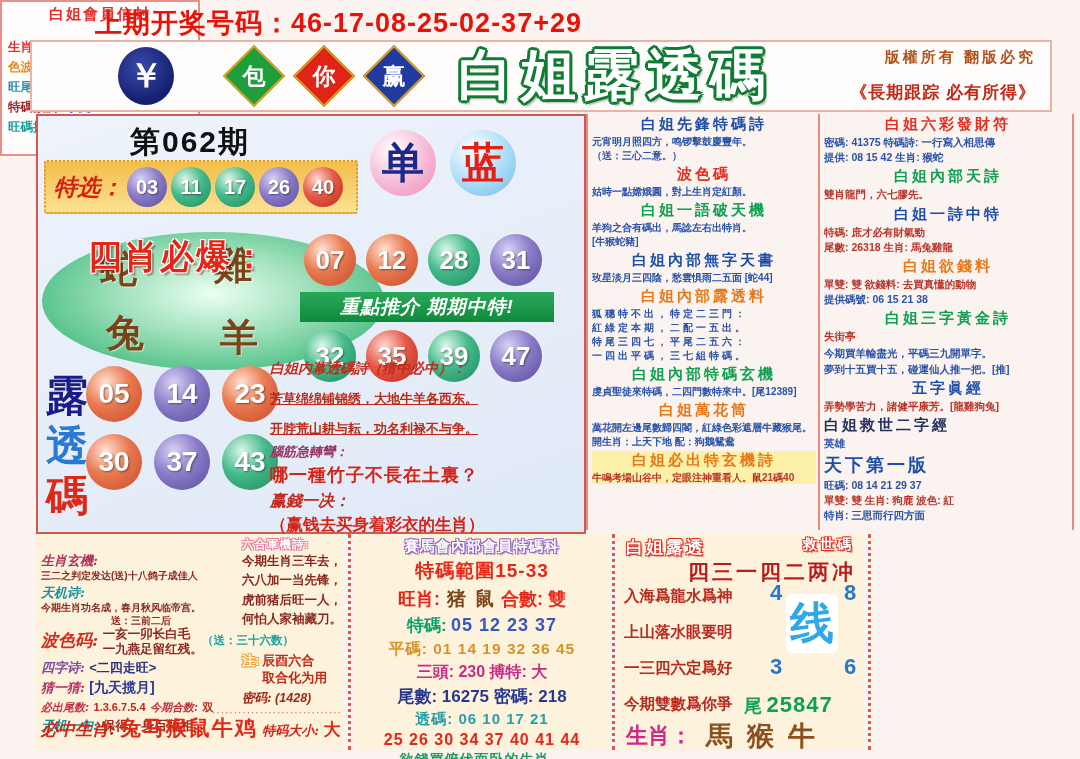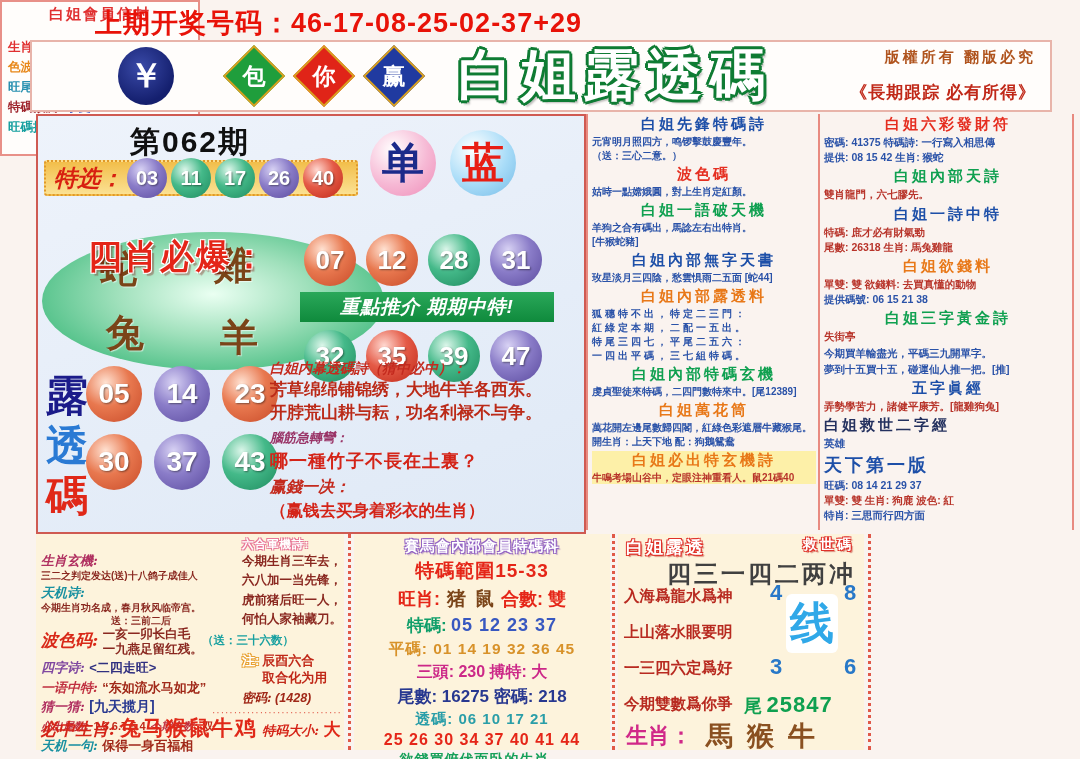--- a/index.html
+++ b/index.html
@@ -23,21 +23,21 @@
   .copyright{color:#b0541e;font-size:15px;font-weight:bold;letter-spacing:3px;}
   .tagline{color:#c02818;font-size:17px;font-weight:bold;margin-top:14px;letter-spacing:1px;}
   
   .vline{position:absolute;top:114px;height:416px;width:0;border-left:2px solid #e88a80;}
   .vdot{position:absolute;top:534px;height:216px;width:0;border-left:3px dotted #e05848;}
   
   .left-panel{position:absolute;left:36px;top:114px;width:546px;height:416px;
       background:linear-gradient(160deg,#eef3fb,#dfe9f6);border:2px solid #cf5a52;}
   .left-panel *{position:absolute;}
   .issue{left:92px;top:6px;font-size:30px;font-weight:bold;color:#101010;letter-spacing:2px;}
-  .strip{left:6px;top:44px;width:314px;height:36px;border:2px dotted #e09828;border-radius:3px;
+  .strip{left:6px;top:44px;width:314px;height:54px;border:2px dotted #e09828;border-radius:3px;
       background:linear-gradient(#f2be4a,#fbe193);display:flex;align-items:center;padding-left:8px;box-sizing:border-box;}
   .strip *{position:static;}
   .strip-label{font-family:"DejaVu Serif",serif;font-style:italic;font-weight:bold;font-size:23px;color:#d81f10;margin-right:4px;white-space:nowrap;}
   .ball{border-radius:50%;display:flex;align-items:center;justify-content:center;color:#fff;font-weight:bold;
         text-shadow:1px 1px 2px rgba(0,0,0,.45);}
   .b40{width:40px;height:40px;font-size:20px;margin-right:4px;}
   .b52{width:52px;height:52px;font-size:26px;}
   .b56{width:56px;height:56px;font-size:28px;}
   .b66{width:66px;height:66px;font-size:42px;}
   .ball.purple{background:radial-gradient(circle at 35% 30%, #d8d2f4, #8a7cc8 45%, #5a4a9e);}
@@ -52,21 +52,21 @@
     background:radial-gradient(ellipse at 50% 45%, #eafff2 0%, #9fe0bb 40%, #4cbf85 78%, #2ea86a 100%);}
   .animal{font-size:38px;font-weight:bold;color:#7a4418;text-shadow:1px 1px 1px rgba(255,255,255,.6);}
   .promo{left:262px;top:176px;width:254px;height:30px;background:linear-gradient(#2aa85a,#0f8a3c);
     color:#fff;font-style:italic;font-weight:bold;font-size:19px;display:flex;align-items:center;justify-content:center;
     letter-spacing:1px;white-space:nowrap;z-index:2;}
   .vchar{left:8px;font-size:42px;font-weight:bold;font-family:"DejaVu Serif",serif;}
   .vc0{top:252px;color:#1b1b8a}.vc1{top:302px;color:#2a7ad4}.vc2{top:352px;color:#e02818}
   .lp-poem{left:232px;top:244px;width:310px;height:168px;}
   .lp-poem *{position:static;display:block;}
   .poem-title{font-size:14px;font-weight:bold;font-style:italic;color:#c42a1e;font-family:"DejaVu Serif",serif;white-space:nowrap;}
-  .poem-line{font-size:17px;font-weight:bold;color:#bb2a18;margin-top:0;white-space:nowrap;}
+  .poem-line{font-size:13px;font-weight:bold;color:#bb2a18;margin-top:12px;white-space:nowrap;text-decoration:underline;}
   .riddle-label{font-size:13px;font-weight:bold;font-style:italic;color:#993366;margin-top:5px;font-family:"DejaVu Serif",serif;}
   .riddle-text{font-size:18px;font-weight:bold;color:#d42418;margin-top:2px;letter-spacing:1px;white-space:nowrap;}
   .win-label{font-size:16px;font-weight:bold;font-style:italic;color:#c42a1e;margin-top:4px;font-family:"DejaVu Serif",serif;}
   .win-text{font-size:16.5px;font-weight:bold;color:#d42418;margin-top:2px;white-space:nowrap;}
   
   .mid-col{position:absolute;left:592px;top:114px;width:224px;height:416px;}
   .right-col{position:absolute;left:824px;top:114px;width:248px;height:416px;}
   .mid-col section,.right-col section{margin-bottom:3px;}
   .mid-col h3,.right-col h3{margin:1px 0;font-size:15px;letter-spacing:3px;text-align:center;white-space:nowrap;}
   .mid-col p{margin:0 0 1px;font-size:10px;color:#2a52a8;line-height:1.3;font-weight:bold;}
@@ -129,21 +129,21 @@
   .r-wei{color:#283890;font-weight:bold;font-size:17px;}
   .r-tou{color:#2a9ea8;font-weight:bold;font-size:15px;letter-spacing:1px;}
   .r-tou2{color:#e52618;font-weight:bold;font-size:16px;letter-spacing:1px;}
   .r-advice{color:#16a05a;font-weight:bold;font-size:14px;letter-spacing:1px;}
   
   .box3 *{position:absolute;white-space:nowrap;}
   .outline-red{color:#fff;font-weight:bold;letter-spacing:3px;
      text-shadow:-1px -1px 0 #e03028,1px -1px 0 #e03028,-1px 1px 0 #e03028,1px 1px 0 #e03028,2px 2px 1px rgba(180,30,20,.5);}
   .b3-tl{left:8px;top:2px;font-size:17px;}
   .b3-tr{right:10px;top:2px;font-size:14px;}
-  .b3-chong{right:8px;top:24px;color:#404040;font-weight:bold;font-size:24px;letter-spacing:3px;}
+  .b3-chong{right:8px;top:24px;color:#b91c1c;font-weight:bold;font-size:21px;letter-spacing:3px;}
   .b3-poem{left:6px;font-family:"DejaVu Serif",serif;font-weight:bold;color:#b82a20;font-size:15.5px;}
   .b3-num{color:#2878c8;font-weight:bold;font-size:22px;}
   .b3-xian{left:168px;top:60px;color:#30a8e8;font-weight:bold;font-size:44px;background:#fff;padding:0 4px;border-radius:6px;}
   .b3-weirow{left:126px;top:158px;}
   .b3-weilab{color:#0fa050;font-weight:bold;font-size:18px;position:static;}
   .b3-weival{color:#0fa050;font-weight:bold;font-size:22px;letter-spacing:1px;position:static;}
   .b3-sx{left:8px;top:184px;display:flex;align-items:center;gap:14px;}
   .b3-sxlab{color:#d02888;font-weight:bold;font-size:22px;font-family:"DejaVu Serif",serif;position:static;}
   .b3-animal{color:#8a5020;font-weight:bold;font-size:27px;position:static;}
   
@@ -341,22 +341,20 @@
       <div class="b1l b1-small" style="text-align:center">送：三前二后</div>
       <div class="b1l">
         <span class="lab-serif bs-lab">波色码:</span>
         <span class="bs-lines">
           <span style="display:block">一亥一卯长白毛</span>
           <span style="display:block">一九燕足留红残。</span>
         </span>
       </div>
       <div class="b1l"><span class="lab-serif sz-lab">四字诗:</span>
         <span class="v-dark">&lt;二四走旺&gt;</span></div>
-      <div class="b1l"><span class="lab-serif yz-lab">一语中特:</span>
-        <span class="v-red">“东如流水马如龙”</span></div>
       <div class="b1l"><span class="lab-serif cai-lab">猜一猜:</span>
         <span class="v-blue">[九天揽月]</span></div>
       <div class="b1l"><span class="lab-serif wei-lab">必出尾数:</span>
         <span class="v-small-red">1.3.6.7.5.4</span>
         <span class="lab-serif wei-lab">今期合数:</span>
         <span class="v-small-red">双</span></div>
       <div class="b1l"><span class="lab-serif tj-lab">天机一句:</span>
         <span class="v-red">保得一身百福相</span></div>
     </div>
 

